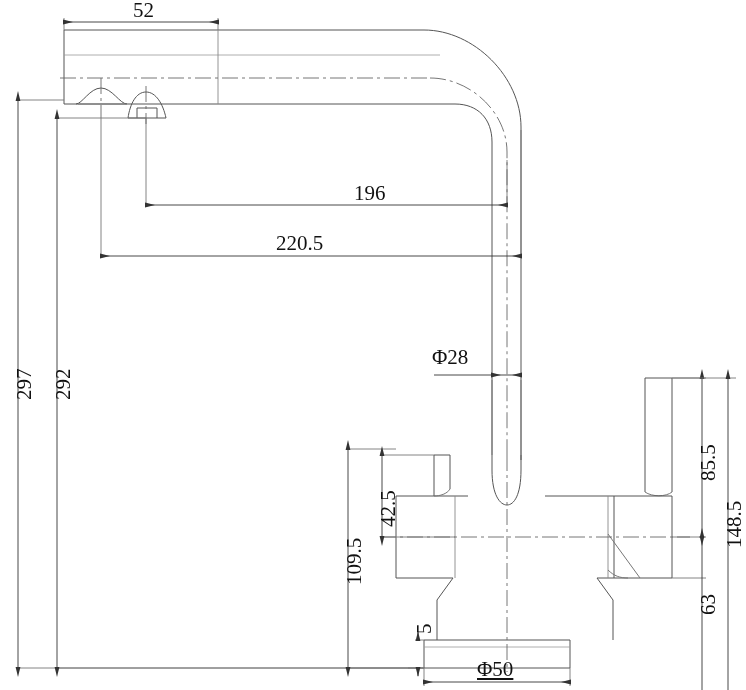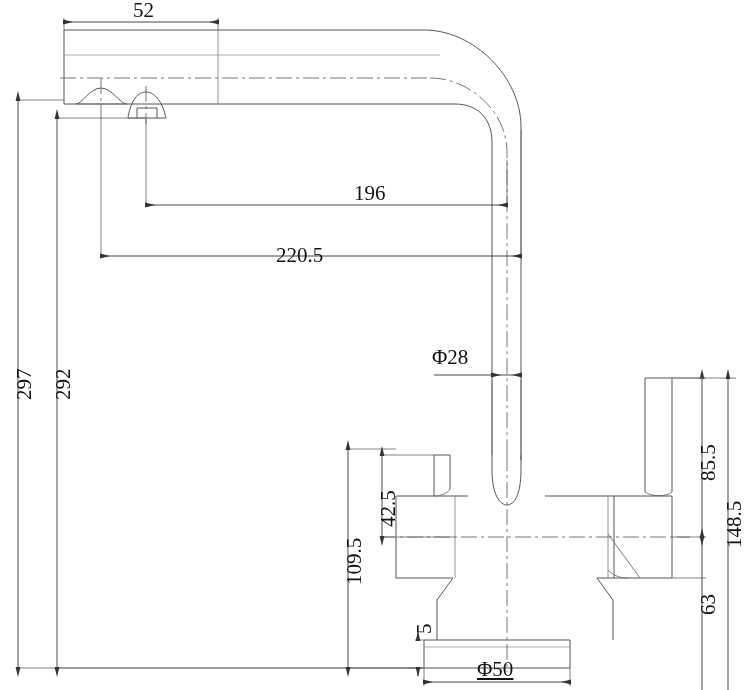--- a/index.html
+++ b/index.html
@@ -241,21 +241,21 @@
       <path d="M672,378 L736,378" stroke="#777"></path>
       <path d="M728,378 L728,690" marker-start="url(#ar)"></path>
     </g>
   </g>
 </svg>
 
 <div class="dimtext" style="left:133px;top:0px;">52</div>
 
 <div class="dimtext" style="left:310px;top:183px;margin-left:44px;">196</div>
 
-<div class="dimtext" style="left:276px;top:233px;margin-top:12px;">220.5</div>
+<div class="dimtext" style="left:276px;top:233px;">220.5</div>
 
 <div class="dimtext vert" style="left:14px;top:400px;">297</div>
 
 <div class="dimtext vert" style="left:53px;top:400px;">292</div>
 
 <div class="dimtext" style="left:432px;top:347px;">Φ28</div>
 
 <div class="dimtext vert" style="left:344px;top:585px;">109.5</div>
 
 <div class="dimtext vert" style="left:378px;top:527px;">42.5</div>

